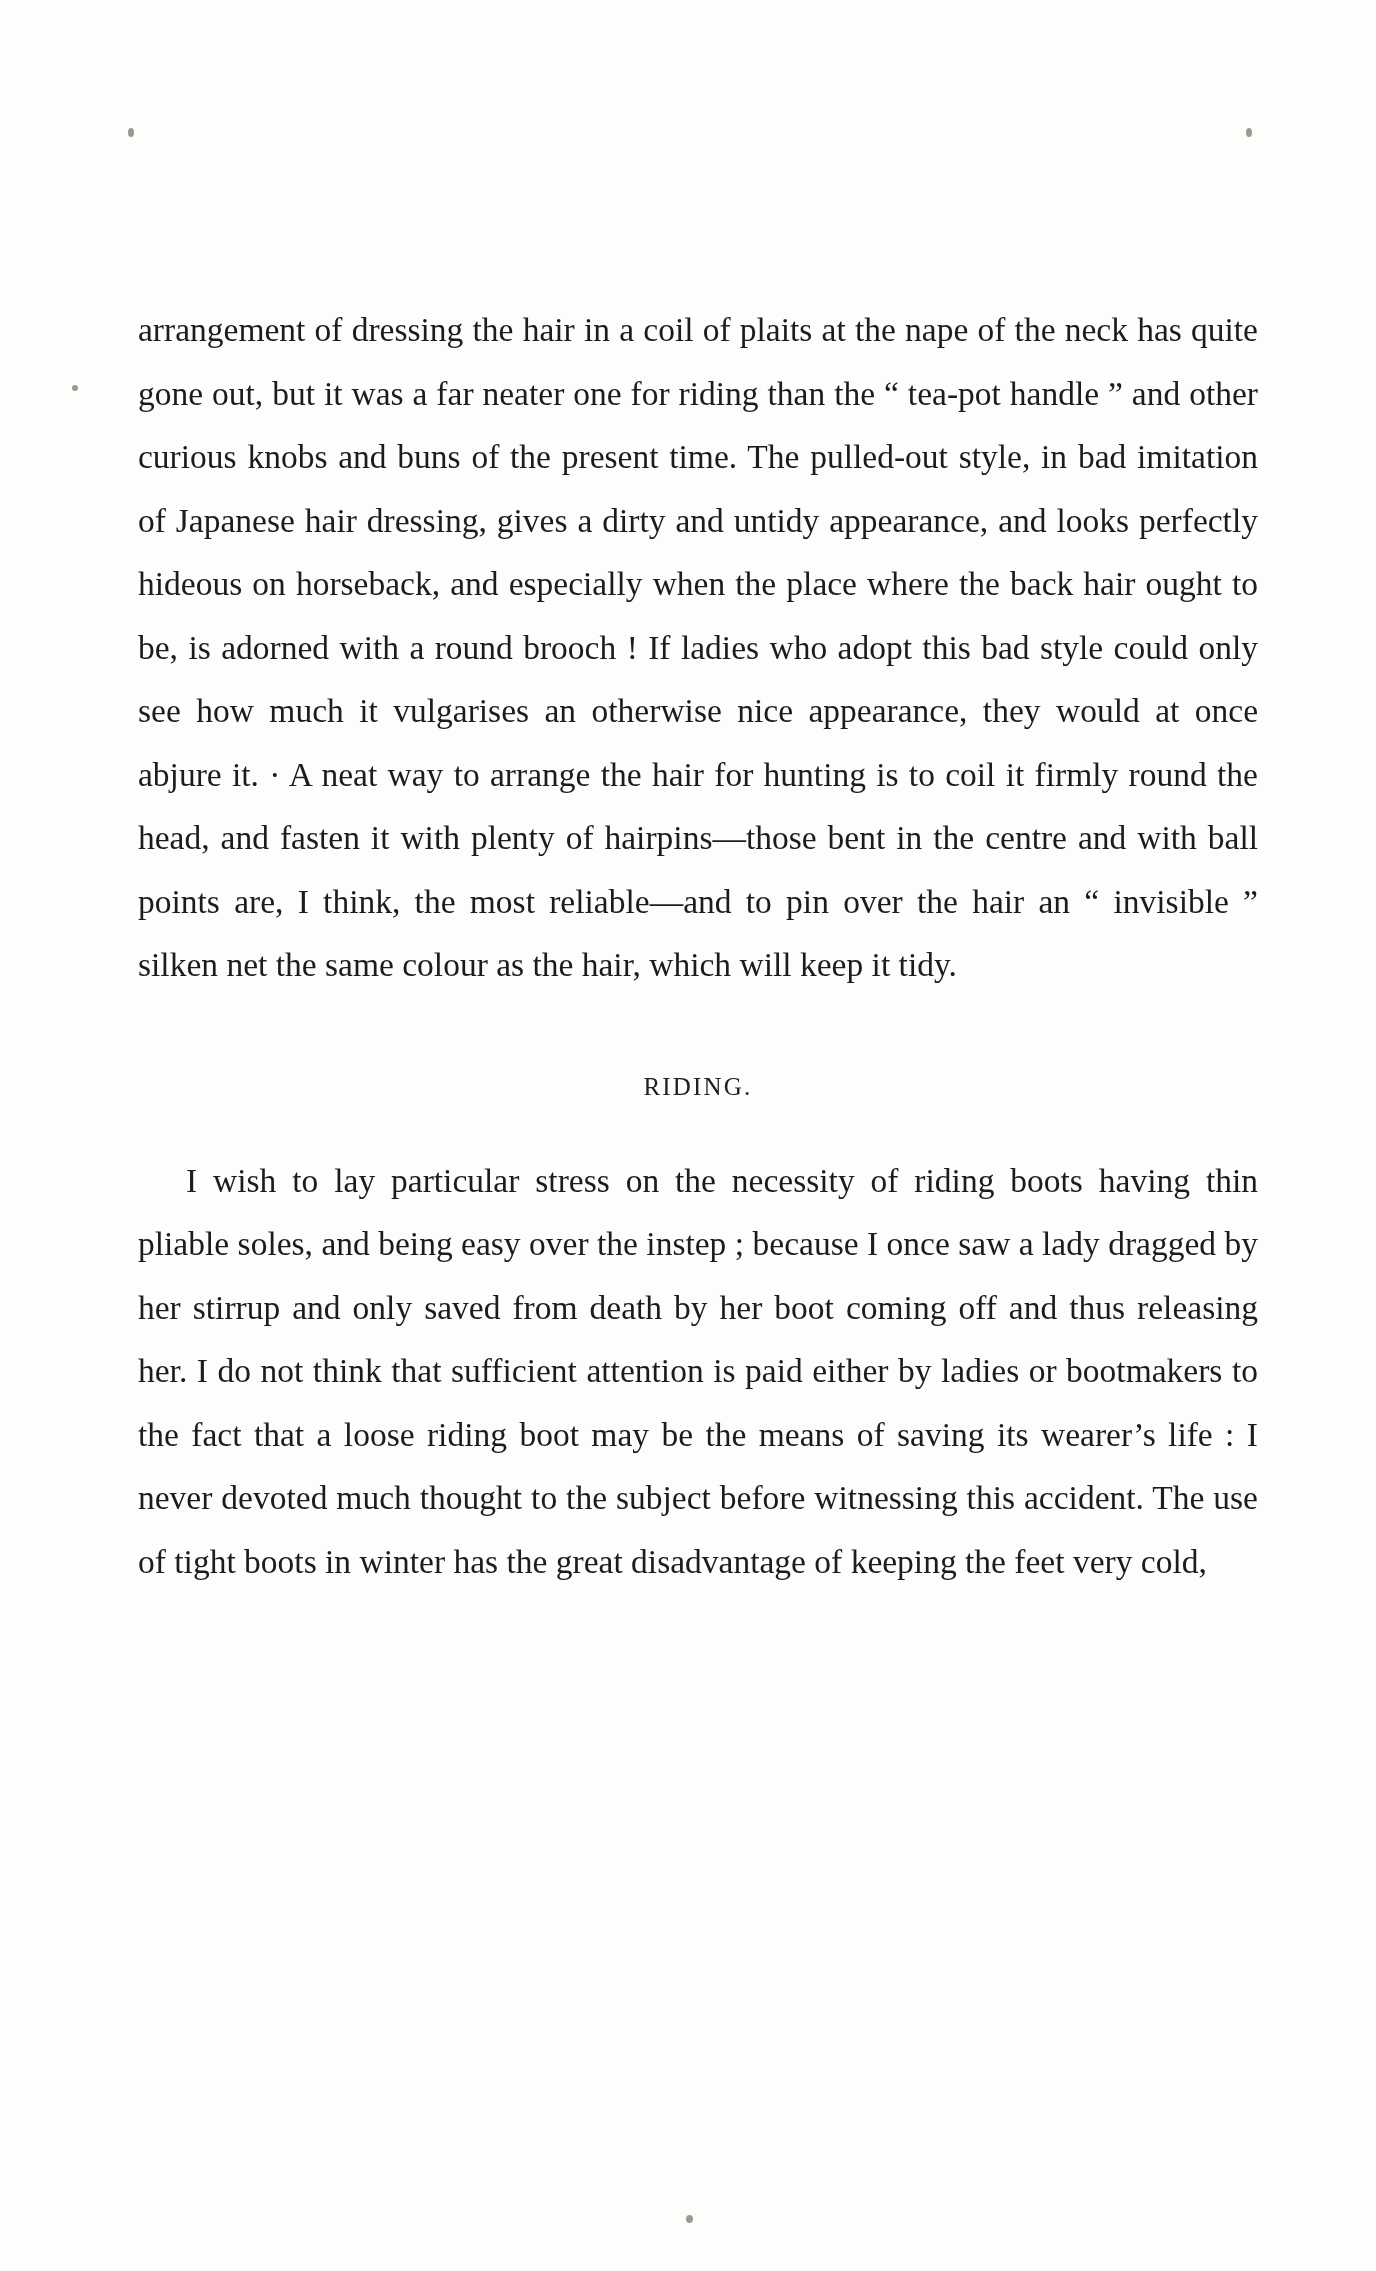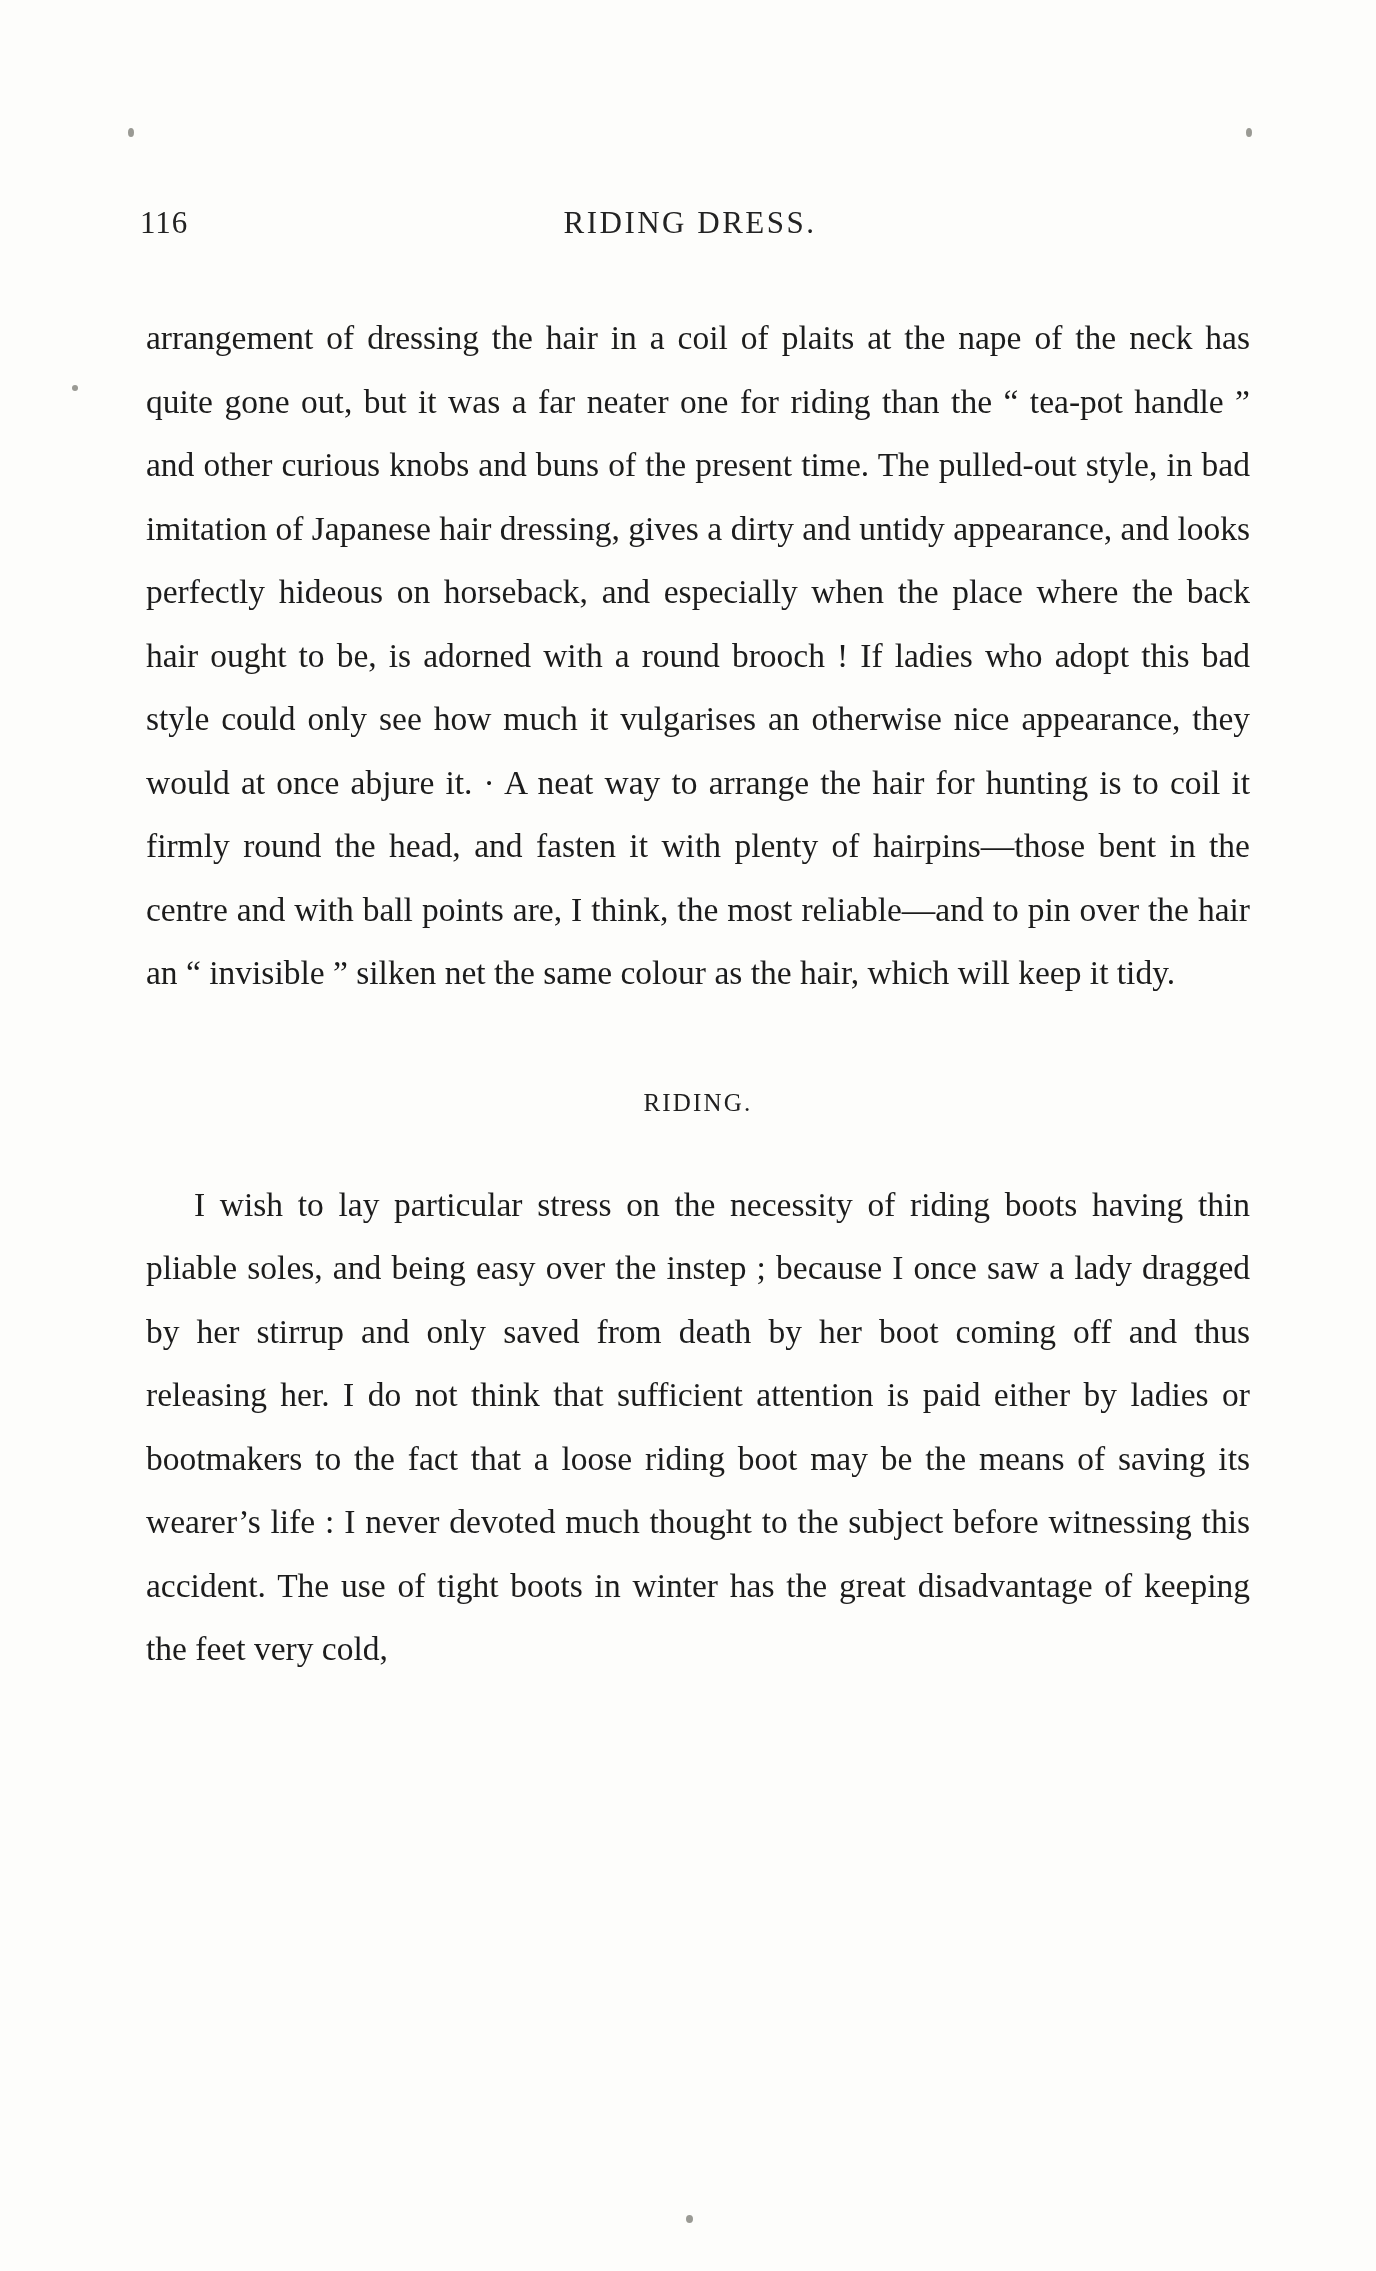--- a/index.html
+++ b/index.html
@@ -61,21 +61,21 @@
   }
 
   .body-col {
     position: absolute;
     left: 138px;
     top: 298px;
     width: 1120px;
   }
 
   p.para {
-    margin: 8px;
+    margin: 0;
     font-size: 33.5px;
     line-height: 63.5px;
     color: #1c1c1c;
     text-align: justify;
     text-align-last: left;
     hyphens: none;
   }
   p.para.indent {
     text-indent: 48px;
   }
@@ -101,24 +101,20 @@
 </head>
 <body>
 
 <div class="page">
 
   <div class="speck speck-tl"></div>
   <div class="speck speck-tr"></div>
   <div class="speck speck-ml"></div>
   <div class="speck speck-bottom"></div>
 
-  <div class="header">
-    <div class="folio">116</div>
-    <div class="running-head">RIDING DRESS.</div>
-  </div>
 
   <div class="body-col">
 
     <p class="para j">arrangement of dressing the hair in a coil of plaits at the nape of the neck has quite gone out, but it was a far neater one for riding than the “ tea-pot handle ” and other curious knobs and buns of the present time. The pulled-out style, in bad imitation of Japanese hair dressing, gives a dirty and untidy appearance, and looks perfectly hideous on horseback, and especially when the place where the back hair ought to be, is adorned with a round brooch ! If ladies who adopt this bad style could only see how much it vulgarises an otherwise nice appearance, they would at once abjure it. · A neat way to arrange the hair for hunting is to coil it firmly round the head, and fasten it with plenty of hairpins—those bent in the centre and with ball points are, I think, the most reliable—and to pin over the hair an “ invisible ” silken net the same colour as the hair, which will keep it tidy.</p>
 
     <div class="gap-before-heading"></div>
 
     <h2 class="section-heading">RIDING.</h2>
 
     <div class="gap-after-heading"></div>

